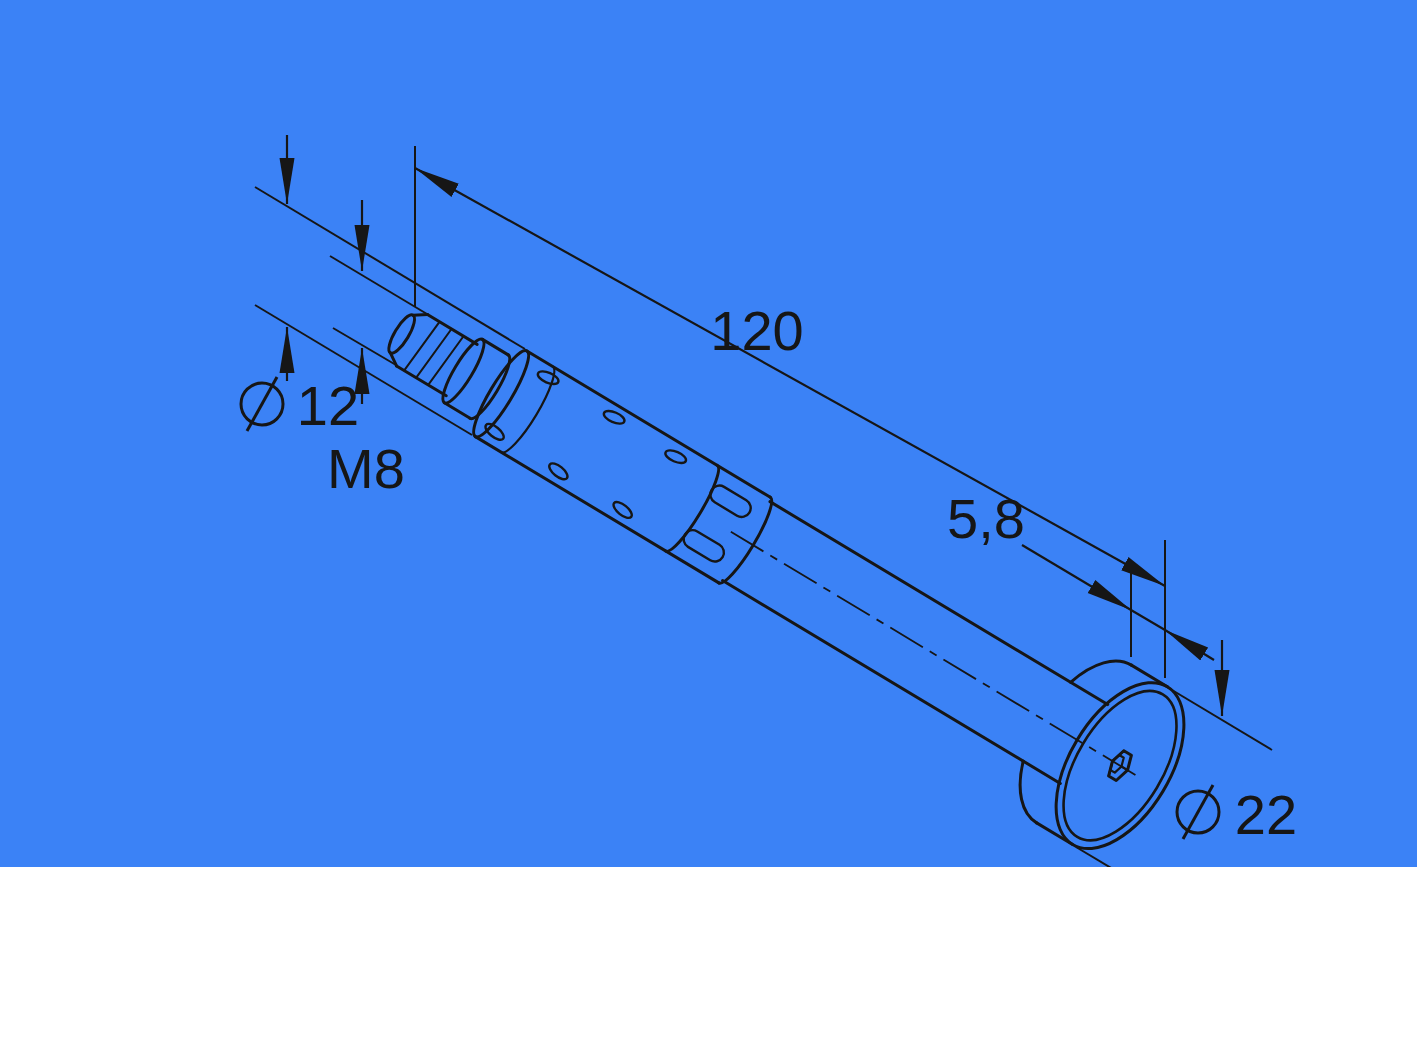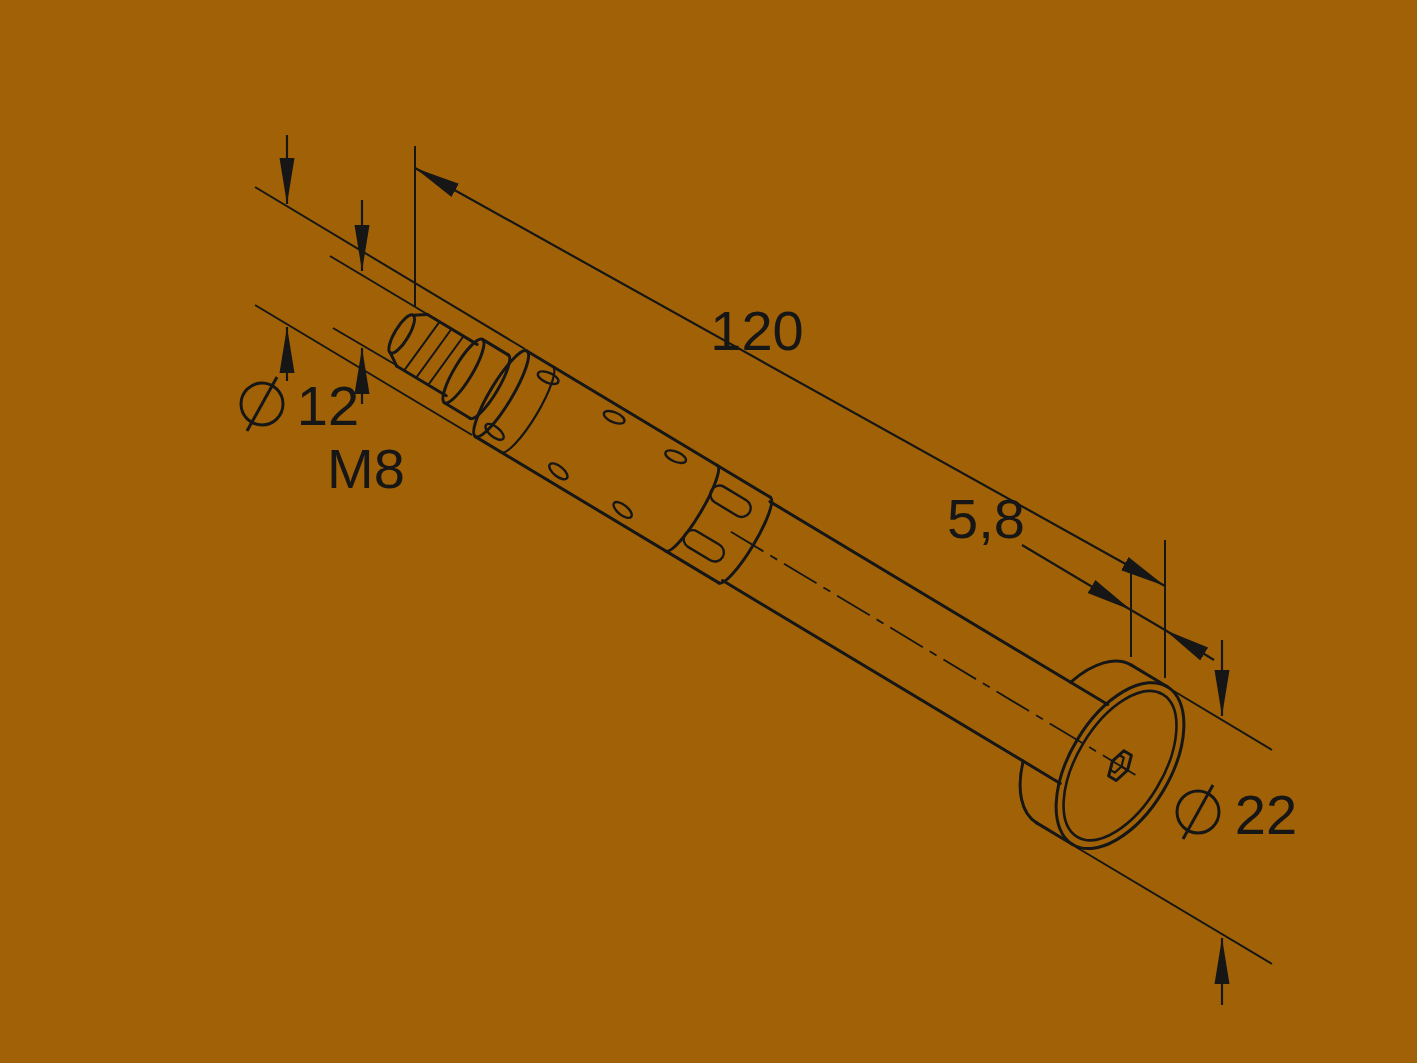--- a/index.html
+++ b/index.html
@@ -4,22 +4,22 @@
 <style>
   html, body {
     margin: 0;
     padding: 0;
     background: #ffffff;
     font-family: "Liberation Sans", "DejaVu Sans", sans-serif;
   }
   .canvas-wrap {
     position: relative;
     width: 1417px;
-    height: 1063px;
-    background: #a16207;
+    height: 867px;
+    background: #3b82f6;
     overflow: hidden;
   }
   svg { display: block; }
   text {
     font-family: "Liberation Sans", "DejaVu Sans", sans-serif;
     font-size: 56px;
     fill: #161616;
     stroke: none;
   }
 </style>

